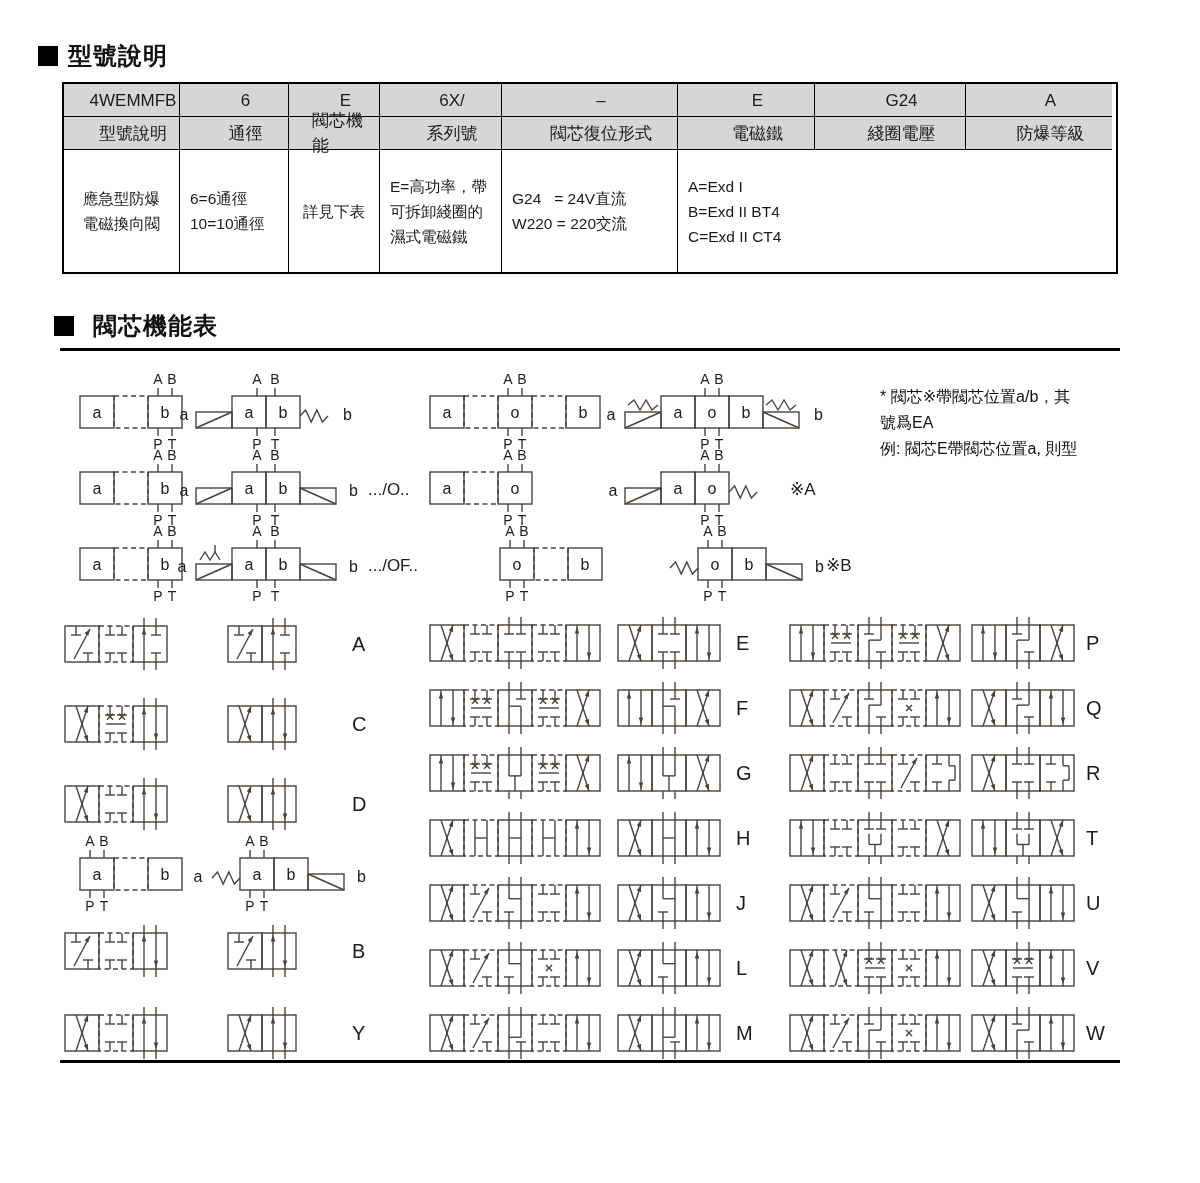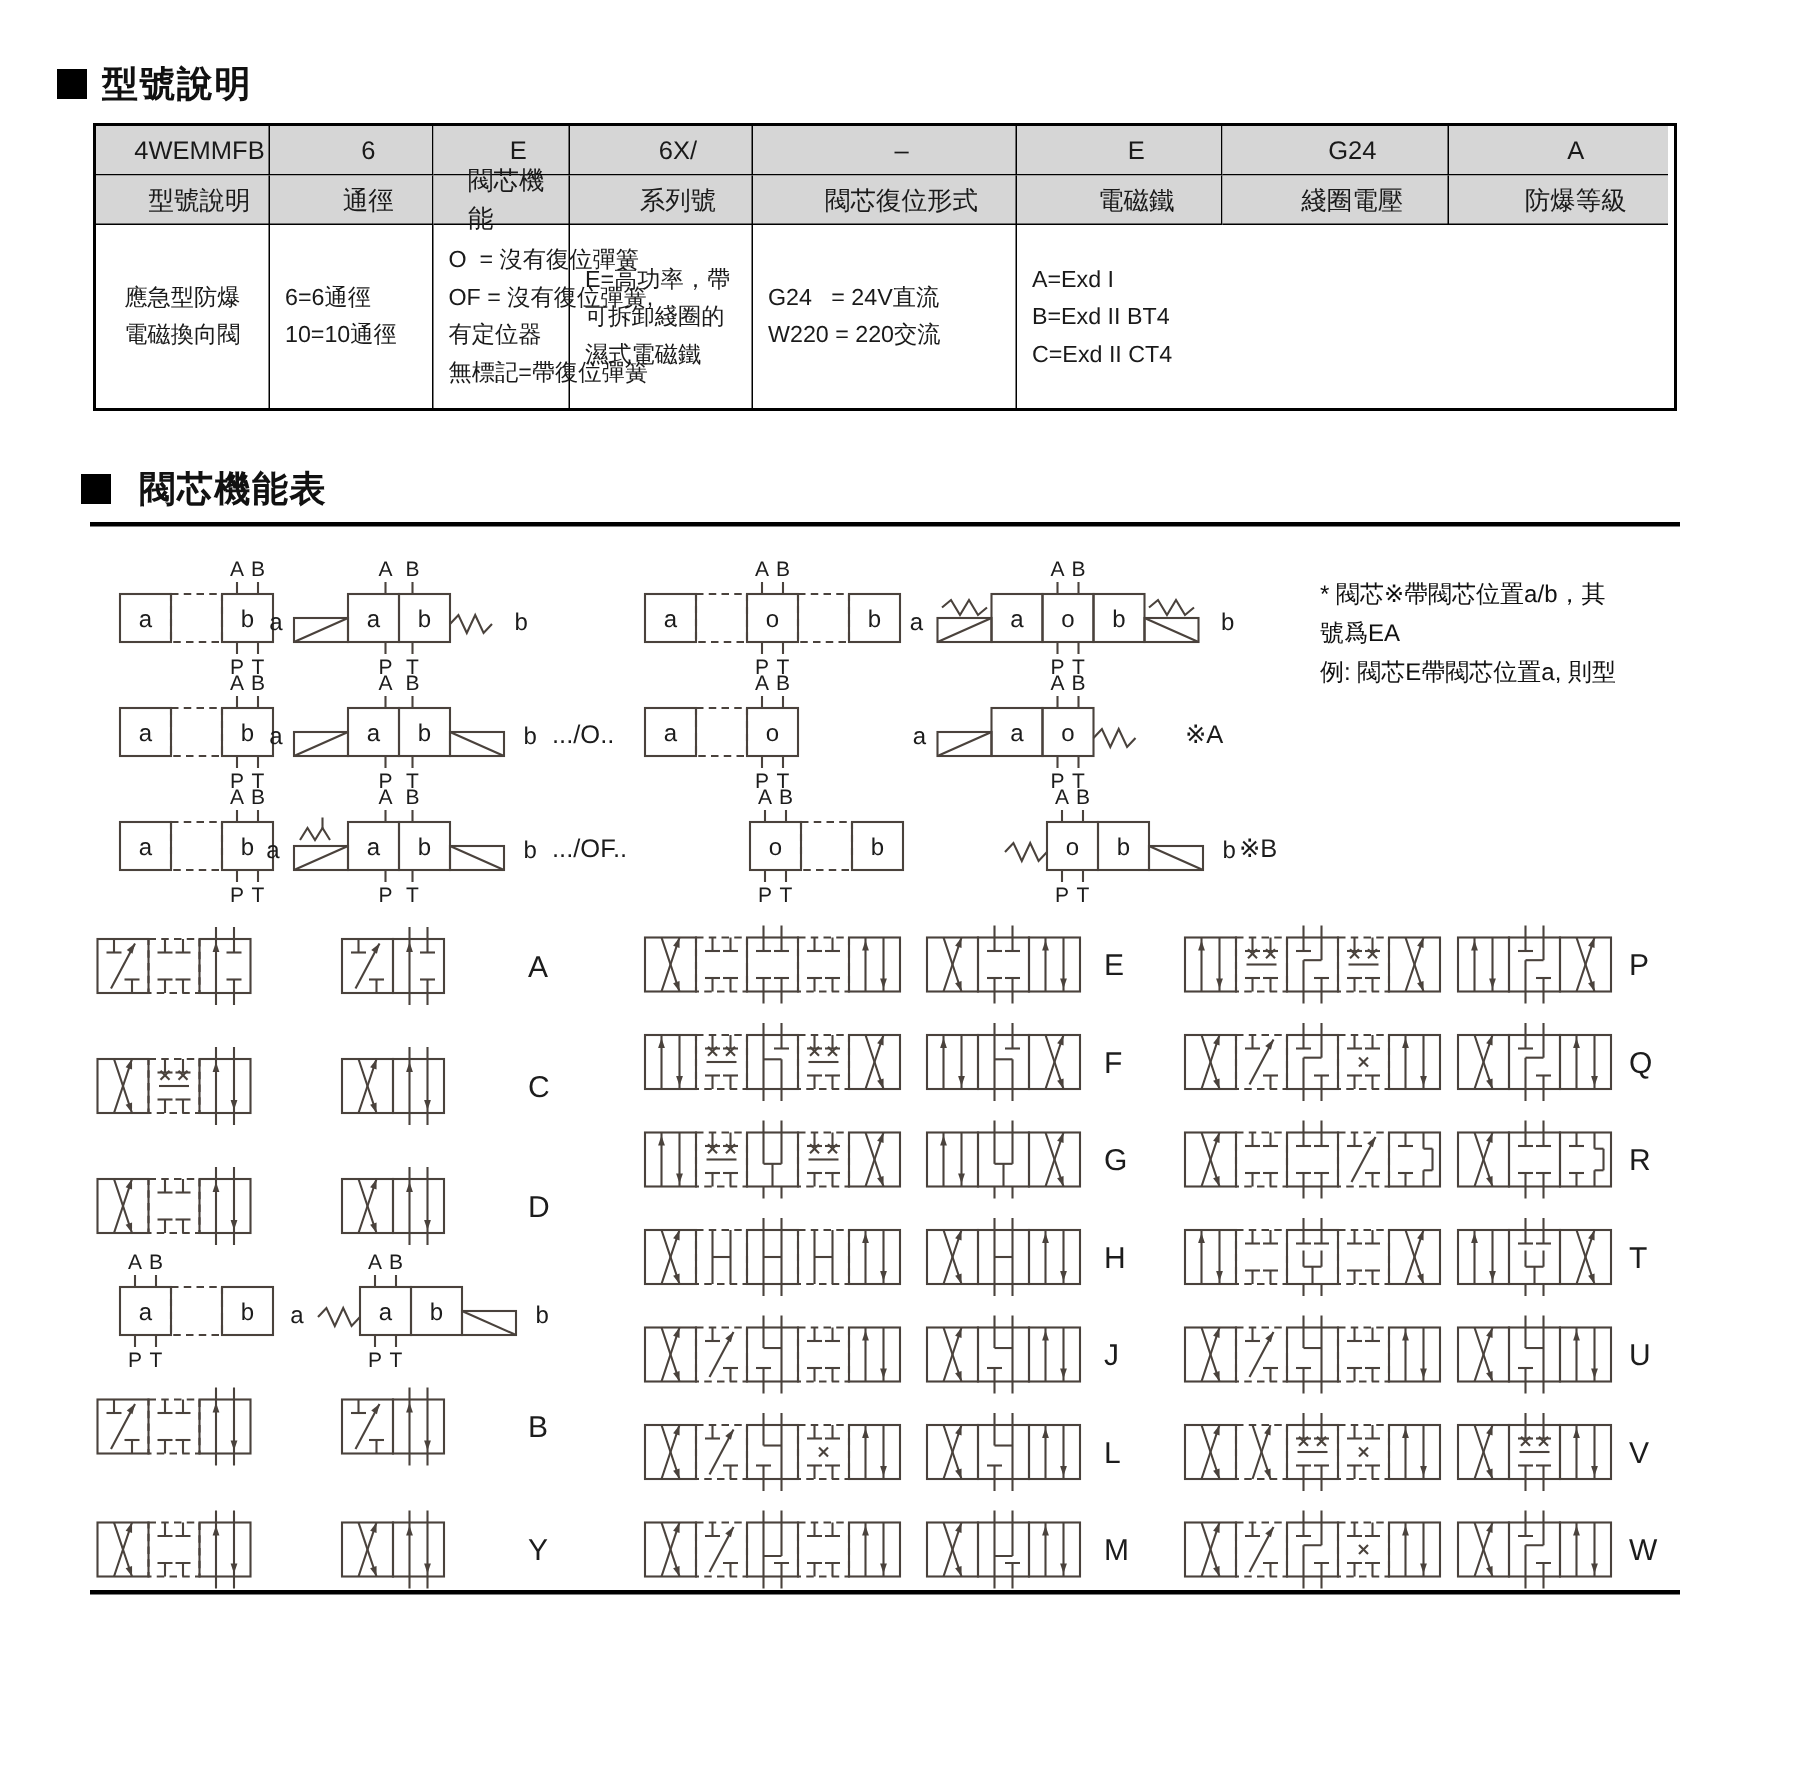--- a/index.html
+++ b/index.html
@@ -51,25 +51,22 @@
     <div class="cell hdr">綫圈電壓</div>
     <div class="cell hdr last">防爆等級</div>
     <div class="cell bot">
       <div class="ln">應急型防爆</div>
       <div class="ln">電磁換向閥</div>
     </div>
     <div class="cell bot ta-left">
       <div class="ln">6=6通徑</div>
       <div class="ln">10=10通徑</div>
     </div>
-    <div class="cell bot ta-left">
-      <div class="ln">O  = 沒有復位彈簧</div>
-      <div class="ln">OF = 沒有復位彈簧,</div>
-      <div class="ln">有定位器</div>
-      <div class="ln">無標記=帶復位彈簧</div>
+    <div class="cell bot">
+      <div class="ln">詳見下表</div>
     </div>
     <div class="cell bot ta-left">
       <div class="ln">E=高功率，帶</div>
       <div class="ln">可拆卸綫圈的</div>
       <div class="ln">濕式電磁鐵</div>
     </div>
     <div class="cell bot ta-left">
       <div class="ln">G24   = 24V直流</div>
       <div class="ln">W220 = 220交流</div>
     </div>

